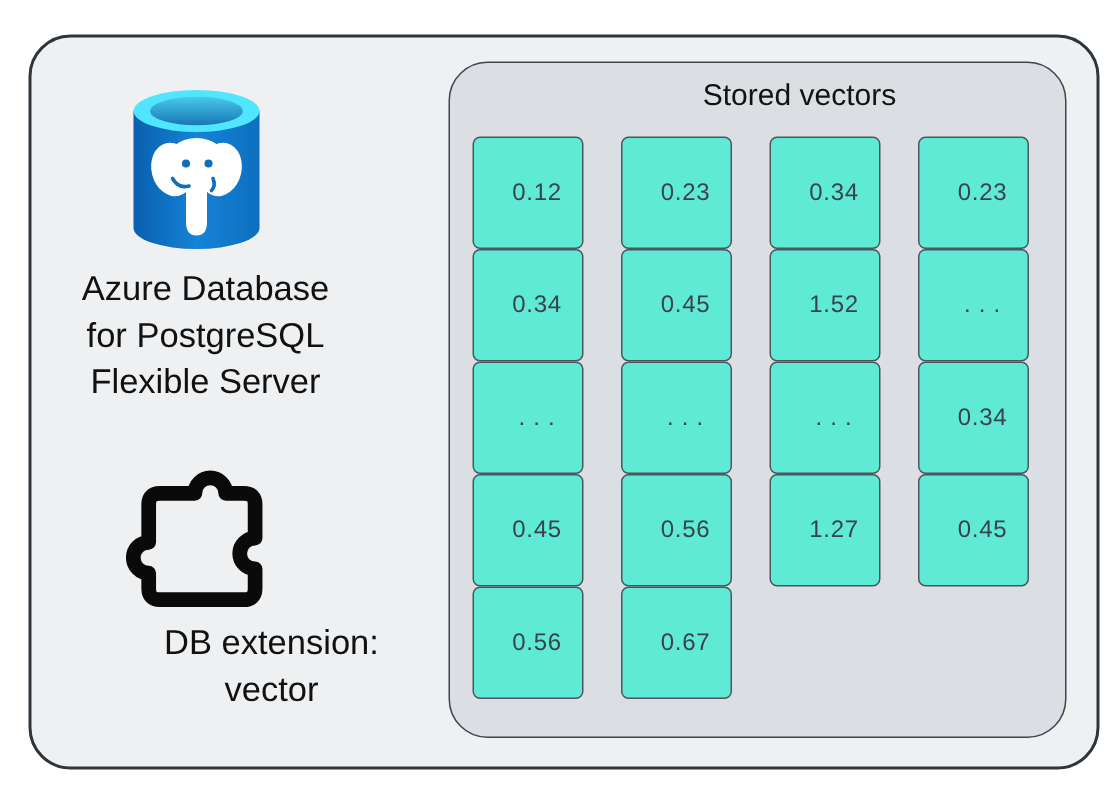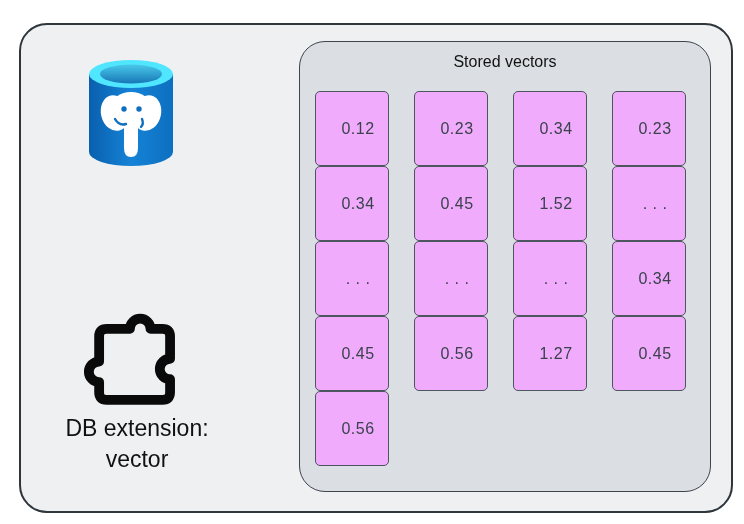--- a/index.html
+++ b/index.html
@@ -37,21 +37,21 @@
     position: absolute;
     left: 0px;
     width: 232px;
     text-align: center;
     white-space: pre-line;
     color: #111111;
     font-size: 23px;
     line-height: 31px;
   }
   .service-label { top: 152px; }
-  .extension-label { top: 388px; }
+  .extension-label { top: 388px; padding-left: 44px; }
   .puzzle-wrap {
     position: absolute;
     left: 52px;
     top: 273px;
     width: 112px;
     height: 114px;
   }
   .vectors-panel {
     position: absolute;
     left: 278px;
@@ -62,36 +62,37 @@
     background: #dbdee2;
     border: 1.5px solid #3e454e;
     border-radius: 26px;
   }
   .panel-title {
     position: absolute;
     top: 11px;
     left: 0;
     width: 100%;
     text-align: center;
-    font-size: 16px;
+    font-size: 20px;
     color: #121212;
+    padding-left: 28px;
   }
   .vector-grid {
     position: absolute;
     left: 15px;
     top: 49px;
     display: grid;
     grid-template-columns: repeat(4, 74px);
     grid-auto-rows: 75px;
     column-gap: 25px;
     row-gap: 0;
   }
   .vector-cell {
     box-sizing: border-box;
-    background: #f0abfc;
+    background: #5eead4;
     border: 1px solid #4d555e;
     border-radius: 5px;
     display: flex;
     align-items: center;
     justify-content: center;
     font-size: 16px;
     color: #3a424b;
     letter-spacing: 0.5px;
     padding-left: 12px;
   }
@@ -124,20 +125,23 @@
           <ellipse cx="46" cy="52" rx="21" ry="17"></ellipse>
           <path d="M39 58 L39 91 Q39 100 46 100 Q53 100 53 91 L53 58 Z"></path>
         </g>
         <circle cx="39" cy="52" r="2.7" fill="#0e6fbe"></circle>
         <circle cx="54" cy="52" r="2.7" fill="#0e6fbe"></circle>
         <path d="M30 62 q4 7 11 5" stroke="#0e6fbe" stroke-width="2.4" fill="none" stroke-linecap="round"></path>
         <path d="M57 62 q2 5 -1 8" stroke="#0e6fbe" stroke-width="2.4" fill="none" stroke-linecap="round"></path>
       </svg>
     </div>
 
+    <div class="left-label service-label">Azure Database
+for PostgreSQL
+Flexible Server</div>
 
     <div class="puzzle-wrap">
       <svg width="112" height="114" viewBox="0 0 120 120">
         <path d="M36 32 H61 A11 11 0 1 1 83 32 H96 Q104 32 104 40 V64 A11 11 0 1 0 104 86 V100 Q104 108 96 108 H36 Q28 108 28 100 V89 A11 11 0 1 1 28 67 V40 Q28 32 36 32 Z" fill="none" stroke="#0a0a0a" stroke-width="10.5" stroke-linejoin="round" stroke-linecap="round"></path>
       </svg>
     </div>
 
     <div class="left-label extension-label">DB extension:
 vector</div>
 
@@ -154,17 +158,18 @@
           <div class="vector-cell">. . .</div>
           <div class="vector-cell">. . .</div>
           <div class="vector-cell">. . .</div>
           <div class="vector-cell">. . .</div>
           <div class="vector-cell">0.34</div>
           <div class="vector-cell">0.45</div>
           <div class="vector-cell">0.56</div>
           <div class="vector-cell">1.27</div>
           <div class="vector-cell">0.45</div>
           <div class="vector-cell">0.56</div>
+          <div class="vector-cell">0.67</div>
         </div>
     </div>
 
   </div>
 </div>
 
 </body></html>

